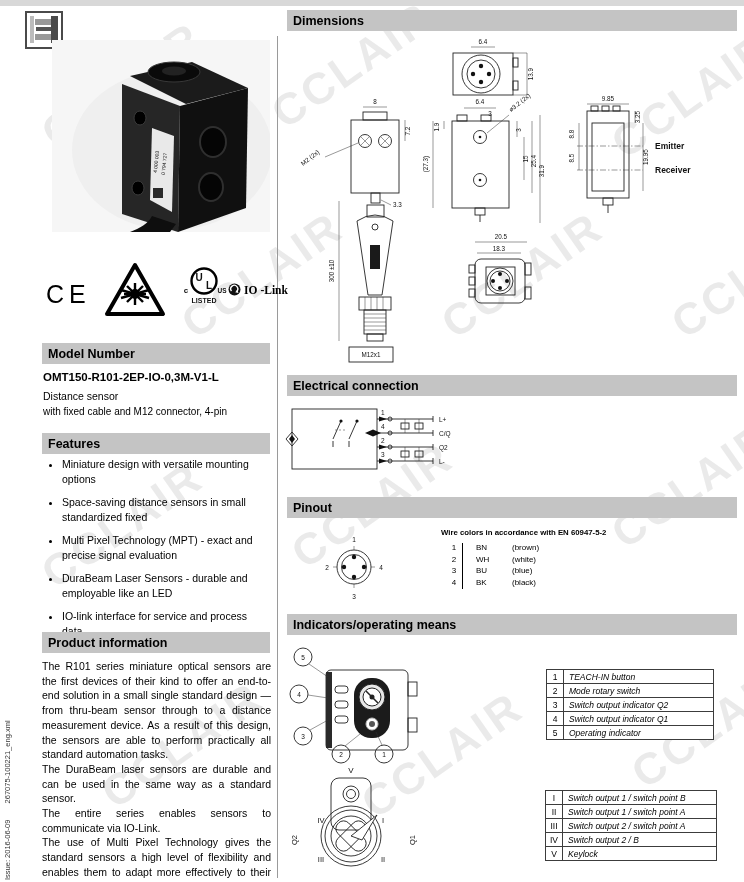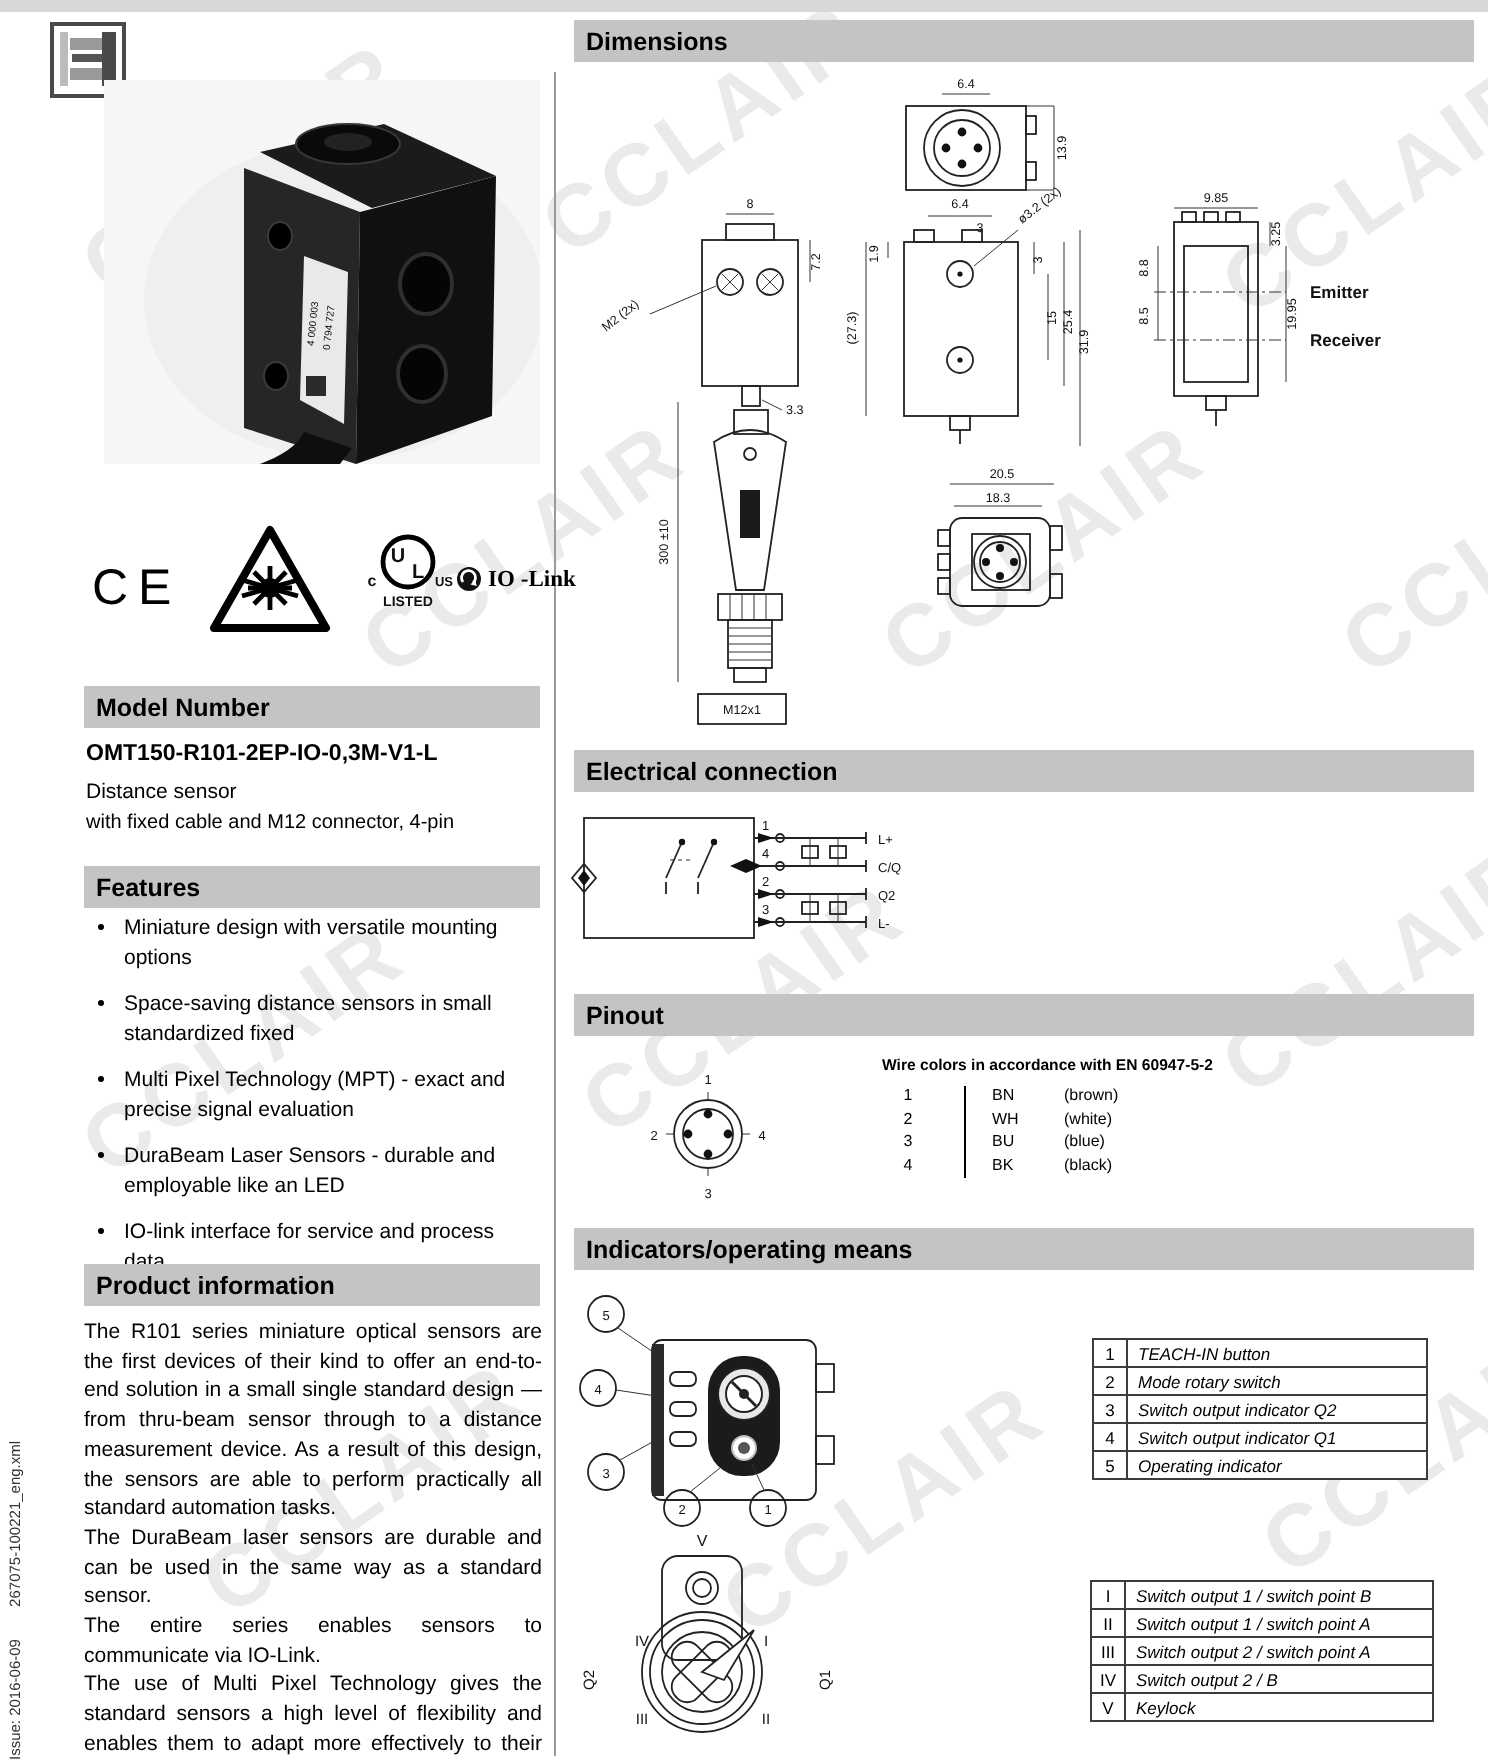--- a/index.html
+++ b/index.html
@@ -43,21 +43,21 @@
   .dimb { font-size:8.5px; font-weight:bold; }
   .pn  { font-size:6.5px; }
   .ln  { fill:none; stroke:#222; stroke-width:0.9; }
   .lt  { fill:none; stroke:#333; stroke-width:0.5; }
   .dd  { fill:none; stroke:#333; stroke-width:0.5; stroke-dasharray:6 2 1.5 2; }
   .fil { fill:#111; stroke:none; }
   .note { left:441px; top:528px; font-size:7.8px; font-weight:700; }
   .pinrows { left:447px; top:543px; }
   .pinrow { display:flex; height:11.5px; font-size:8px; align-items:flex-start; }
   .pr-num { width:14px; text-align:center; }
-  .pr-code { border-left:1px solid #000; margin-left:21px; padding-left:13px;
+  .pr-code { border-left:1px solid #000; margin-left:1px; padding-left:13px;
              width:50px; height:11.5px; }
   .dtable { border:1px solid #3c3c3c; background:#fff; }
   .t1 { left:546px; top:669px; width:168px; }
   .t2 { left:545px; top:790px; width:172px; }
   .drow { display:flex; border-top:1px solid #3c3c3c; }
   .drow:first-child { border-top:none; }
   .dnum { width:17px; border-right:1px solid #3c3c3c; text-align:center;
           font-size:8.5px; padding:2px 0 1px; }
   .dlbl { flex:1; font-size:8.5px; padding:2px 0 1px 5px; white-space:nowrap;font-style:italic; }
   .iolink { left:228px; top:283px; display:flex; align-items:center; gap:3px;font-family:Liberation Serif, serif; }

